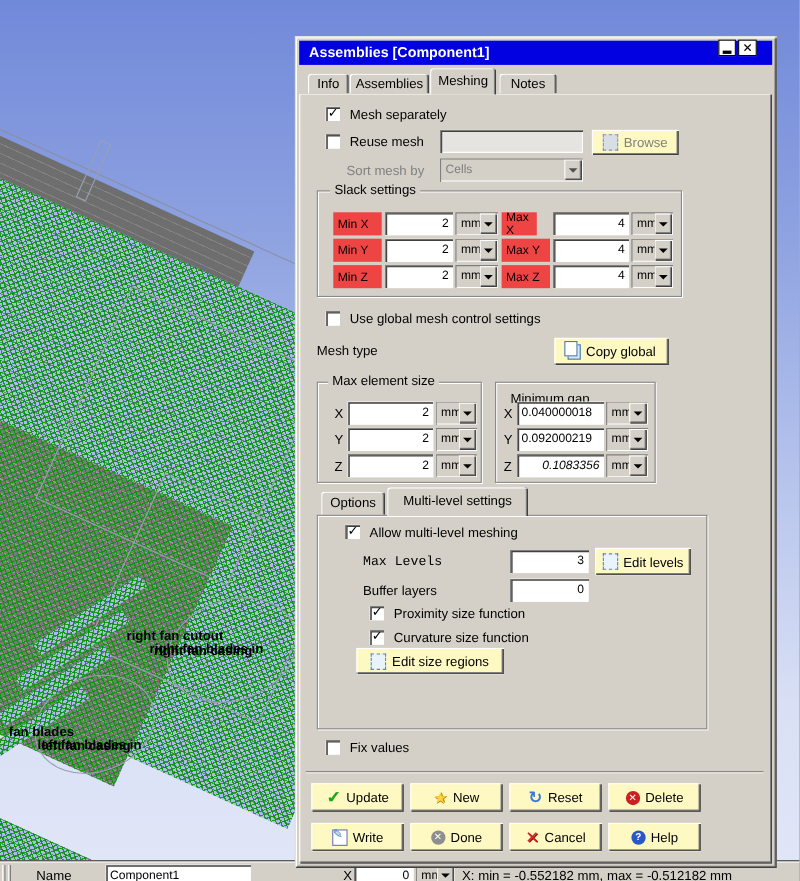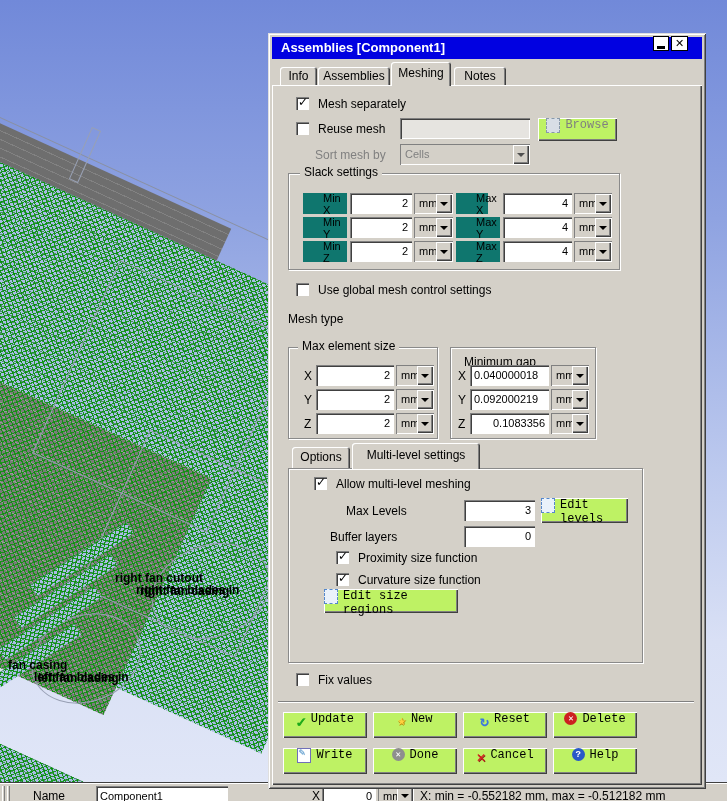--- a/index.html
+++ b/index.html
@@ -47,23 +47,23 @@
   .field.right{text-align:right;}
   .field.disfield{background:#E6E4E0;}
   .combo{position:absolute;height:21px;box-sizing:border-box;cursor:pointer;
          box-shadow:inset 1px 1px 0 #808080,inset -1px -1px 0 #FFFFFF;background:#FFFFFF;}
   .combo.gray{background:#D4D0C8;}
   .combo .ctxt{position:absolute;left:5px;top:0;line-height:21px;font-size:11px;white-space:nowrap;}
   .cbtn{position:absolute;right:1px;top:1px;bottom:1px;width:16px;background:#D4D0C8;cursor:pointer;
         box-shadow:inset 1px 1px 0 #FFFFFF,inset -1px -1px 0 #404040,inset -2px -2px 0 #808080;
         display:flex;align-items:center;justify-content:center;}
   .arr{width:0;height:0;border-left:4px solid transparent;border-right:4px solid transparent;border-top:4px solid #000;}
-  .orange{position:absolute;background:#0f766e;font-size:11px;display:flex;align-items:center;padding-left:20px;box-sizing:border-box;}
-  .btn{position:absolute;background:#bef264;cursor:pointer;display:flex;justify-content:center;gap:5px;
-       box-shadow:inset 1px 1px 0 #FFFFFF,inset -1px -1px 0 #404040,inset -2px -2px 0 #808080;font-size:12px;font-family:Liberation Mono, monospace;}
+  .orange{position:absolute;background:#ef4444;font-size:11px;display:flex;align-items:center;padding-left:4px;box-sizing:border-box;}
+  .btn{position:absolute;background:#fef9c3;cursor:pointer;display:flex;align-items:center;justify-content:center;gap:5px;
+       box-shadow:inset 1px 1px 0 #FFFFFF,inset -1px -1px 0 #404040,inset -2px -2px 0 #808080;font-size:12px;}
   .hr{position:absolute;height:0;border-top:1px solid #808080;box-shadow:0 1px 0 #FFFFFF;}
   
   .ico{display:inline-block;position:relative;flex:none;}
   .i-check::before{content:"✓";color:#18A818;font-weight:bold;font-size:16px;text-shadow:1px 0 0 #18A818;}
   .i-star::before{content:"★";color:#FFD23E;font-size:14px;text-shadow:0 1px 0 #B8860B,1px 0 0 #B8860B;}
   .i-refresh::before{content:"↻";color:#3C78DC;font-weight:bold;font-size:15px;}
   .i-circle{width:13px;height:13px;border-radius:7px;color:#fff;font-size:9px;font-weight:bold;
             display:flex;align-items:center;justify-content:center;}
   .i-delete{background:#CC2020;}
   .i-done{background:#8E8E8E;}
@@ -99,21 +99,21 @@
     <div class="rot mesh" style="left:30px;top:585px;width:115px;height:13px;transform:rotate(-33deg);"></div>
     <div class="rot mesh" style="left:14px;top:617px;width:115px;height:13px;transform:rotate(-33deg);"></div>
     <div class="rot mesh" style="left:-2px;top:649px;width:115px;height:13px;transform:rotate(-33deg);"></div>
     <div class="rot mesh" style="left:-14px;top:681px;width:105px;height:13px;transform:rotate(-33deg);"></div>
     <div class="rot mesh" style="left:-30px;top:730px;width:150px;height:70px;transform:rotate(24.5deg);"></div>
   </div>
 
   <div class="vlabel" style="left:115px;top:571px;">right fan cutout</div>
   <div class="vlabel" style="left:136px;top:583px;">right fan blades in</div>
   <div class="vlabel" style="left:140px;top:584px;">right fan casing</div>
-  <div class="vlabel" style="left:8px;top:658px;">fan casing</div>
+  <div class="vlabel" style="left:8px;top:658px;">fan blades</div>
   <div class="vlabel" style="left:34px;top:670px;">left fan blades in</div>
   <div class="vlabel" style="left:38px;top:671px;">left fan casing</div>
 
   <div class="statusbar">
     <div class="grip" style="left:2px;"></div>
     <div class="grip" style="left:7px;"></div>
     <div class="lbl" style="left:33px;top:6px;">Name</div>
     <div class="field" style="left:96px;top:3px;width:132px;height:20px;line-height:20px;">Component1</div>
     <div class="lbl" style="left:312px;top:6px;">X</div>
     <div class="field right" style="left:322px;top:3px;width:54px;height:20px;line-height:20px;">0</div>
@@ -212,20 +212,24 @@
       <span class="ctxt">mm</span>
       <span class="cbtn">
           <span class="arr"></span>
         </span>
     </div>
 
     <span class="cb" style="left:28px;top:250px;"></span>
     <div class="lbl" style="left:50px;top:250px;">Use global mesh control settings</div>
 
     <div class="lbl" style="left:20px;top:279px;">Mesh type</div>
+    <div class="btn" style="left:236px;top:274px;width:104px;height:25px;">
+      <span class="ico i-copy"></span>
+      <span>Copy global</span>
+    </div>
 
     <div class="group" style="left:20px;top:314px;width:148px;height:90px;"></div>
     <div class="legend" style="left:30px;top:307px;">Max element size</div>
     <div class="lbl" style="left:36px;top:336px;">X</div>
     <div class="field right" style="left:48px;top:332px;width:78px;">2</div>
     <div class="combo gray" style="left:128px;top:332px;width:38px;">
       <span class="ctxt">mm</span>
       <span class="cbtn">
           <span class="arr"></span>
         </span>
@@ -259,36 +263,36 @@
     </div>
     <div class="lbl" style="left:190px;top:360px;">Y</div>
     <div class="field" style="left:202px;top:356px;width:79px;">0.092000219</div>
     <div class="combo gray" style="left:283px;top:356px;width:38px;">
       <span class="ctxt">mm</span>
       <span class="cbtn">
           <span class="arr"></span>
         </span>
     </div>
     <div class="lbl" style="left:190px;top:384px;">Z</div>
-    <div class="field right" style="left:202px;top:380px;width:79px;">0.1083356</div>
+    <div class="field right" style="left:202px;top:380px;width:79px;font-style:italic;">0.1083356</div>
     <div class="combo gray" style="left:283px;top:380px;width:38px;">
       <span class="ctxt">mm</span>
       <span class="cbtn">
           <span class="arr"></span>
         </span>
     </div>
 
     <div class="tab" style="left:24px;top:414px;width:58px;height:21px;line-height:21px;">Options</div>
     <div class="tab" style="left:84px;top:410px;width:128px;height:26px;line-height:24px;z-index:2;">Multi-level settings</div>
     <div class="group" style="left:20px;top:435px;width:353px;height:193px;background:#D4D0C8;"></div>
 
     <span class="cb checked" style="left:46px;top:444px;"></span>
     <div class="lbl" style="left:68px;top:444px;">Allow multi-level meshing</div>
 
-    <div class="lbl" style="left:78px;top:471px;">Max Levels</div>
+    <div class="lbl" style="left:62px;top:471px;font-family:Liberation Mono, monospace;">Max Levels</div>
     <div class="field right" style="left:196px;top:467px;width:71px;">3</div>
     <div class="btn" style="left:273px;top:465px;width:87px;height:25px;">
       <span class="ico i-dashed"></span>
       <span>Edit levels</span>
     </div>
 
     <div class="lbl" style="left:62px;top:497px;">Buffer layers</div>
     <div class="field right" style="left:196px;top:493px;width:71px;">0</div>
 
     <span class="cb checked" style="left:68px;top:518px;"></span>

